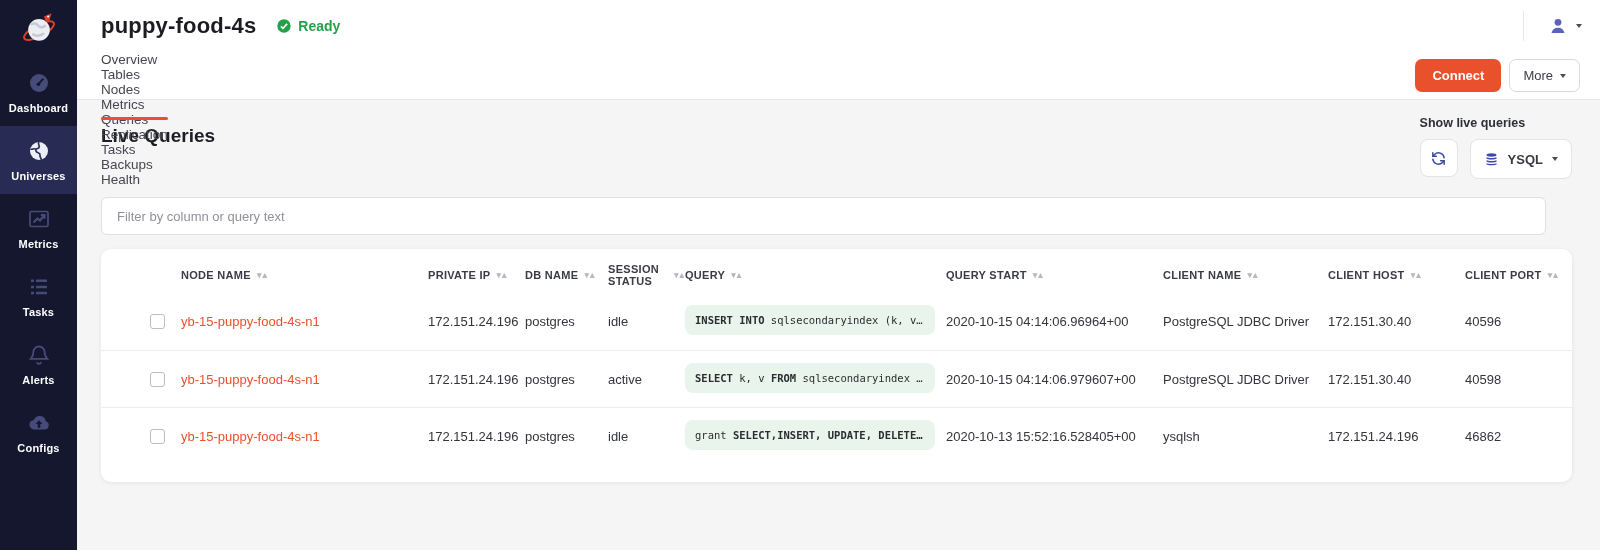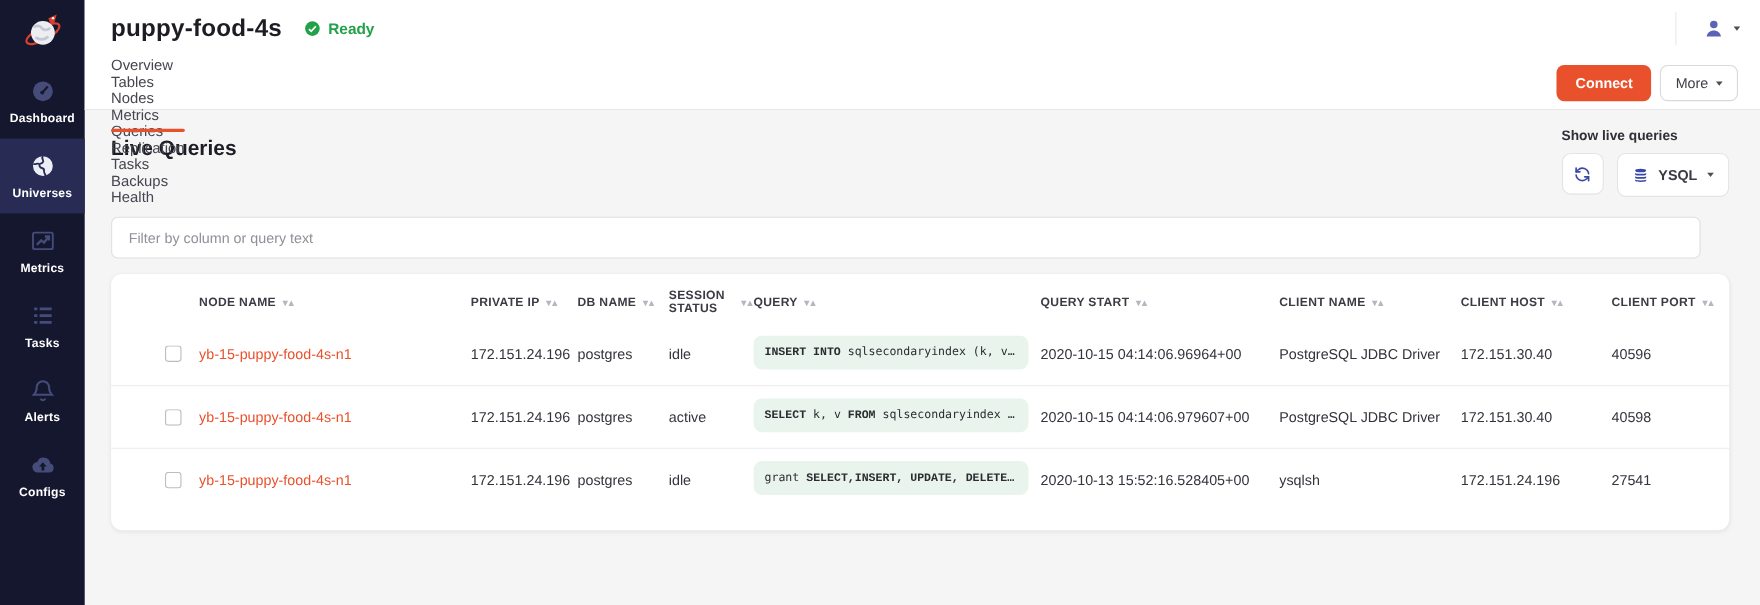--- a/index.html
+++ b/index.html
@@ -70,21 +70,21 @@
   .sort { font-size:9px; color:#b4b7c0; letter-spacing:1px; line-height:1; }
   .tbody-row { height:57px; }
   .tbody-row + .tbody-row { border-top:1px solid #ededf0; }
   .cell { font-size:13px; color:#33343c; overflow:hidden; white-space:nowrap; }
   .cb-cell { padding-left:17px; }
   input[type=checkbox] { appearance:none; -webkit-appearance:none; width:15px; height:15px; border:1.5px solid #bcbcc4;
                          border-radius:3px; background:#fff; margin:0; cursor:pointer; display:block; }
   .node-link { color:#e8512c; cursor:pointer; }
   .chip { display:inline-block; width:250px; background:#e9f4ec; border-radius:8px; padding:9px 10px;
           font-family:"DejaVu Sans Mono", monospace; font-size:10.5px; color:#2b2c31; white-space:nowrap; overflow:hidden; }
-  .chip b { font-weight:700;font-family:Liberation Mono, monospace; }
+  .chip b { font-weight:700; }
 </style>
 </head>
 <body>
 
 <div class="app">
 
   <aside class="sidebar">
     <div class="logo">
       <svg viewBox="0 0 48 48" width="40" height="40">
         <ellipse cx="24" cy="26" rx="20" ry="7" fill="none" stroke="#d7402e" stroke-width="2.4" transform="rotate(-28 24 26)"></ellipse>
@@ -310,19 +310,19 @@
                 <input type="checkbox" style="">
               </span>
               <span class="cell node-link">yb-15-puppy-food-4s-n1</span>
               <span class="cell">172.151.24.196</span>
               <span class="cell">postgres</span>
               <span class="cell">idle</span>
               <span class="cell"><span class="chip"><span>grant </span><b>SELECT,INSERT, UPDATE, DELETE…</b></span></span>
               <span class="cell">2020-10-13 15:52:16.528405+00</span>
               <span class="cell">ysqlsh</span>
               <span class="cell">172.151.24.196</span>
-              <span class="cell">27541</span>
+              <span class="cell">46862</span>
             </div>
           </div>
       </section>
     </main>
   </div>
 </div>
 
 </body></html>

